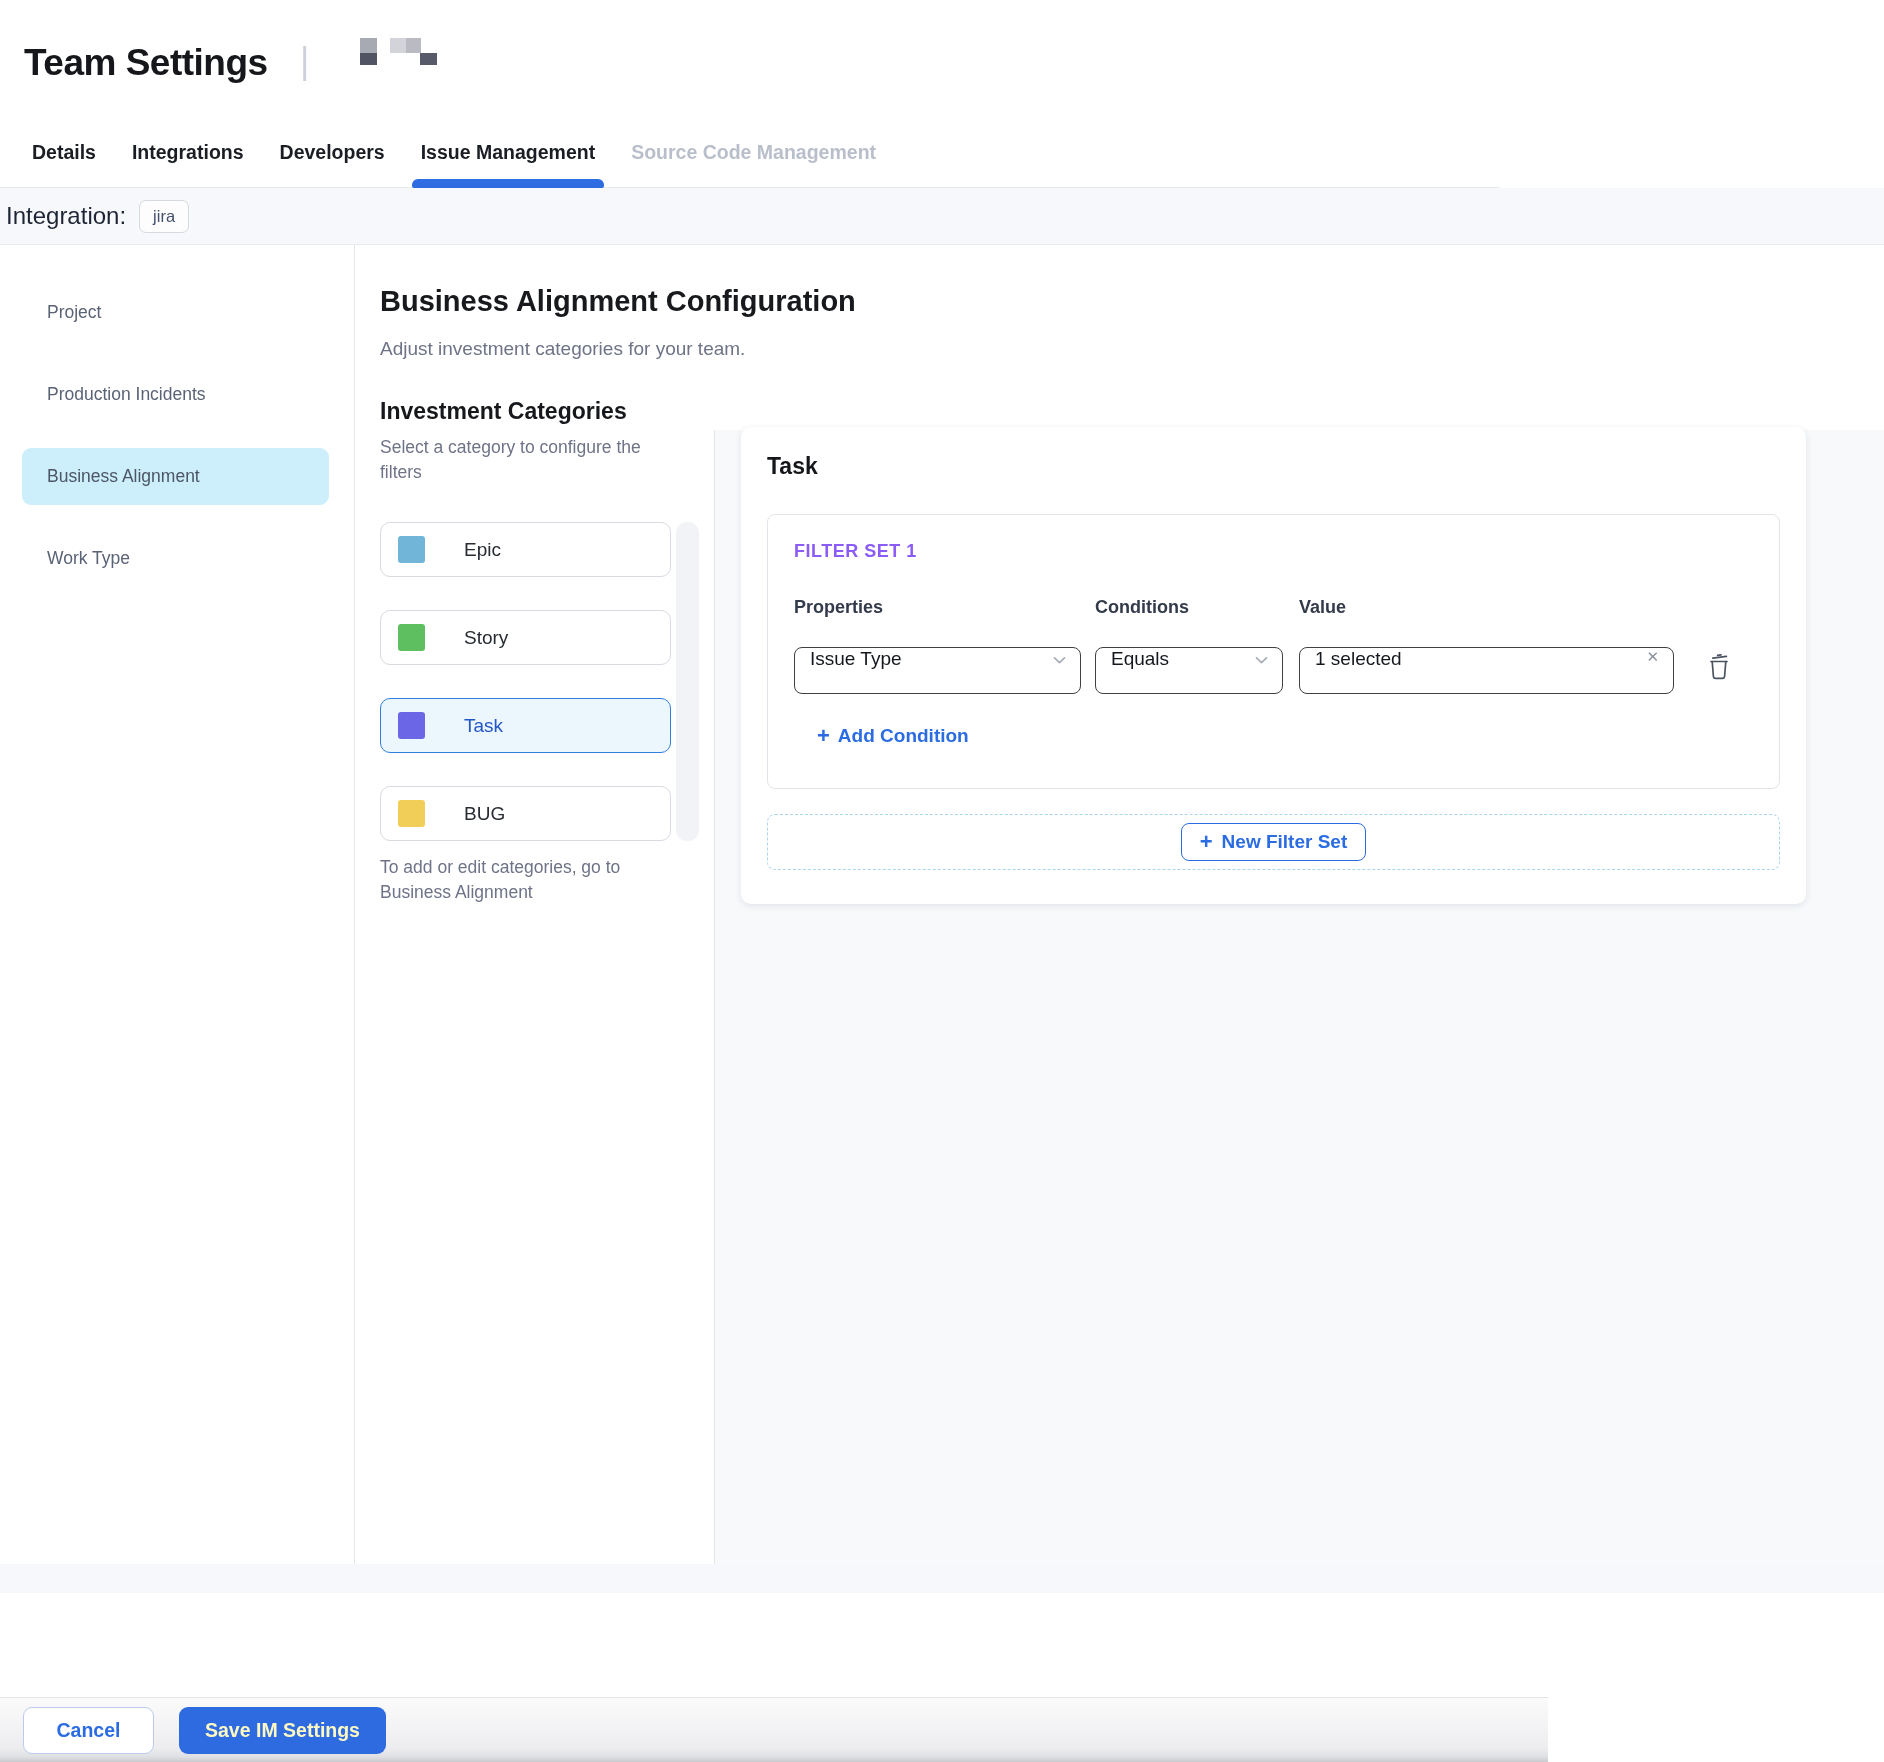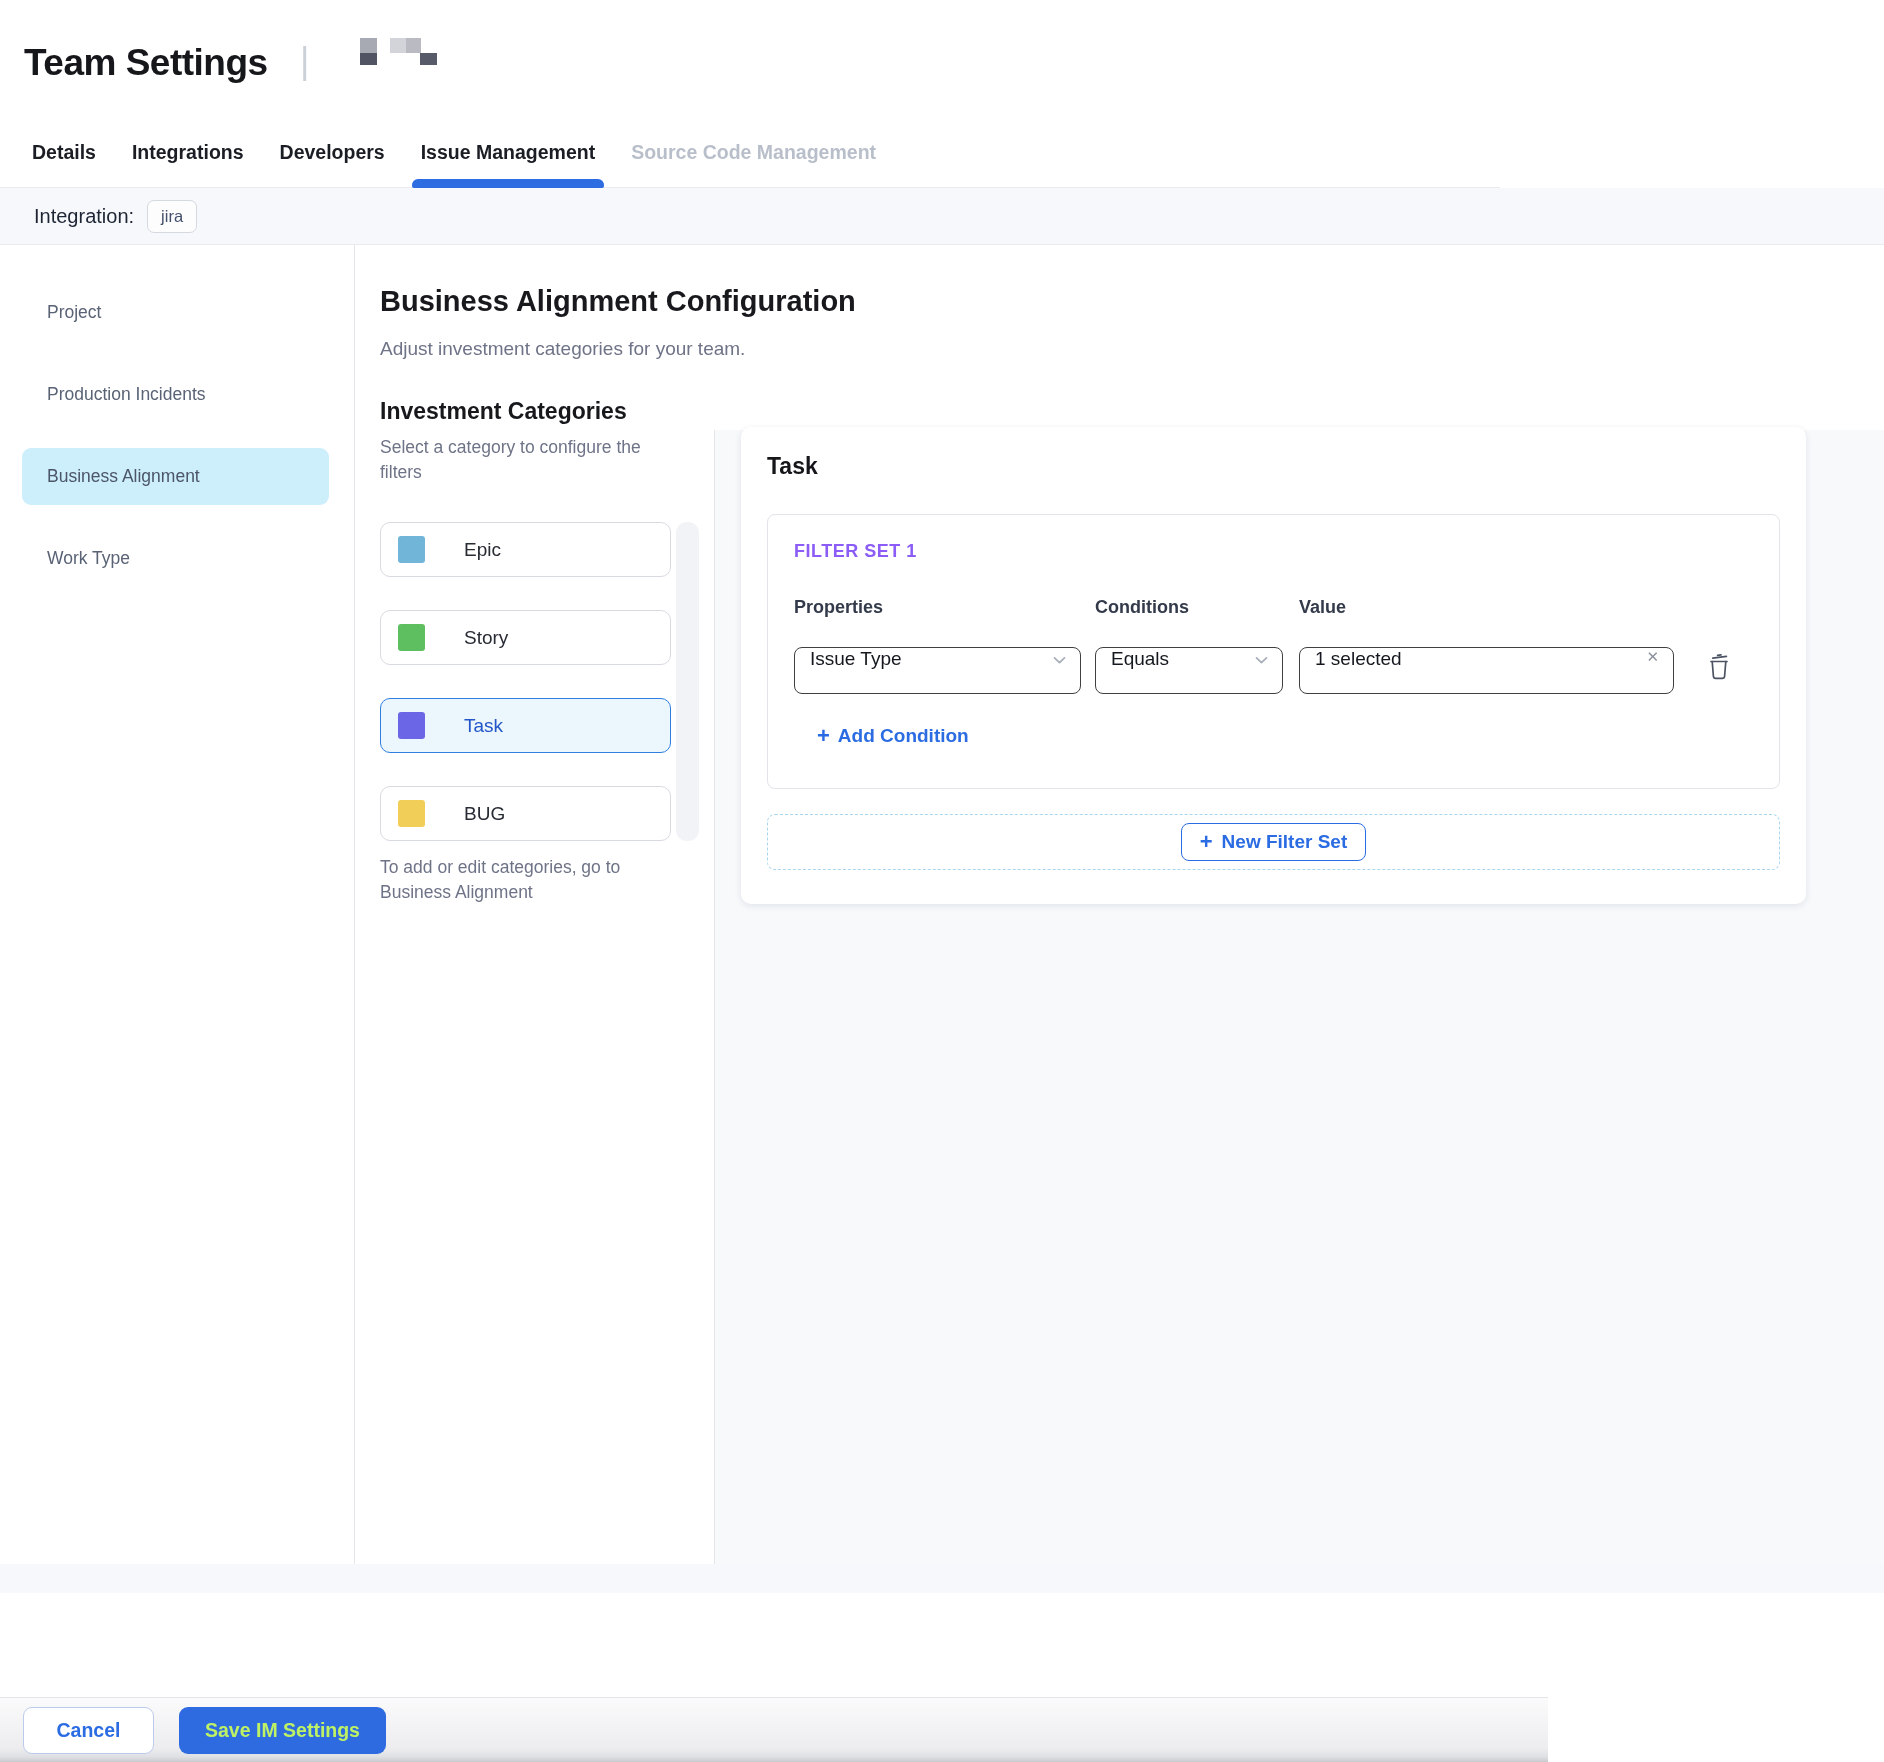--- a/index.html
+++ b/index.html
@@ -26,21 +26,21 @@
     border-bottom:1px solid #e8eaee; }
   .tab { position:relative; height:70px; display:flex; align-items:center;
     font-size:19.5px; font-weight:700; color:#1a1d23; cursor:pointer; }
   .tab.disabled { color:#b9bfca; }
   .tab.active::after { content:""; position:absolute; left:-9px; right:-9px; bottom:0;
     height:9px; background:#2e6ce2; border-radius:6px 6px 2px 2px; }
 
   
   .integration-band { position:absolute; left:0; top:188px; width:1884px; height:57px;
     background:#f7f8fb; border-bottom:1px solid #e9ebee; display:flex; align-items:center; }
-  .integration-label { margin-left:34px; font-size:20px; color:#1d2433; }
+  .integration-label { margin-left:6px; font-size:24px; color:#1d2433; }
   .integration-badge { margin-left:13px; padding:6px 13px; background:#fdfdfe;
     border:1px solid #d5d9e0; border-radius:7px; font-size:16.5px; color:#44506b; }
 
   
   .content { position:absolute; left:0; top:245px; width:1884px; height:1319px; background:#ffffff; }
   .sidebar-divider { position:absolute; left:354px; top:0; width:1px; height:1319px; background:#e4e6ea; }
   .panel-divider { position:absolute; left:714px; top:185px; width:1px; height:1134px; background:#e4e6ea; }
   .right-pane { position:absolute; left:715px; top:185px; width:1169px; height:1134px; background:#f7f9fb; }
 
   
@@ -102,21 +102,21 @@
   
   .bottom-band { position:absolute; left:0; top:1564px; width:1884px; height:29px; background:#f6f8fb; }
   .footer { position:absolute; left:0; top:1697px; width:1548px; height:65px;
     border-top:1px solid #e4e5e8;
     background:linear-gradient(to bottom,#fbfbfc 0%,#ededef 78%,#dfe0e3 92%,#c9cacd 100%);
     display:flex; align-items:center; }
   .btn-cancel { margin-left:23px; width:131px; height:47px; background:#ffffff;
     border:1.6px solid #bccbec; border-radius:9px; color:#2b6ce2; font-size:19.5px; font-weight:700;
     cursor:pointer; font-family:"Liberation Sans", sans-serif; }
   .btn-save { margin-left:25px; height:47px; padding:0 26px; background:#2e6be1; border:none;
-    border-radius:9px; color:#bef264; font-size:19.5px; font-weight:700; cursor:pointer;
+    border-radius:9px; color:#fef9c3; font-size:19.5px; font-weight:700; cursor:pointer;
     font-family:"Liberation Sans", sans-serif; }
 </style>
 </head>
 <body>
 
 <div class="canvas">
 
   <div class="page-title">Team Settings</div>
   <div class="title-sep">|</div>
   <div class="redacted" style="left:360px; top:38px; width:77px; height:27px;">

